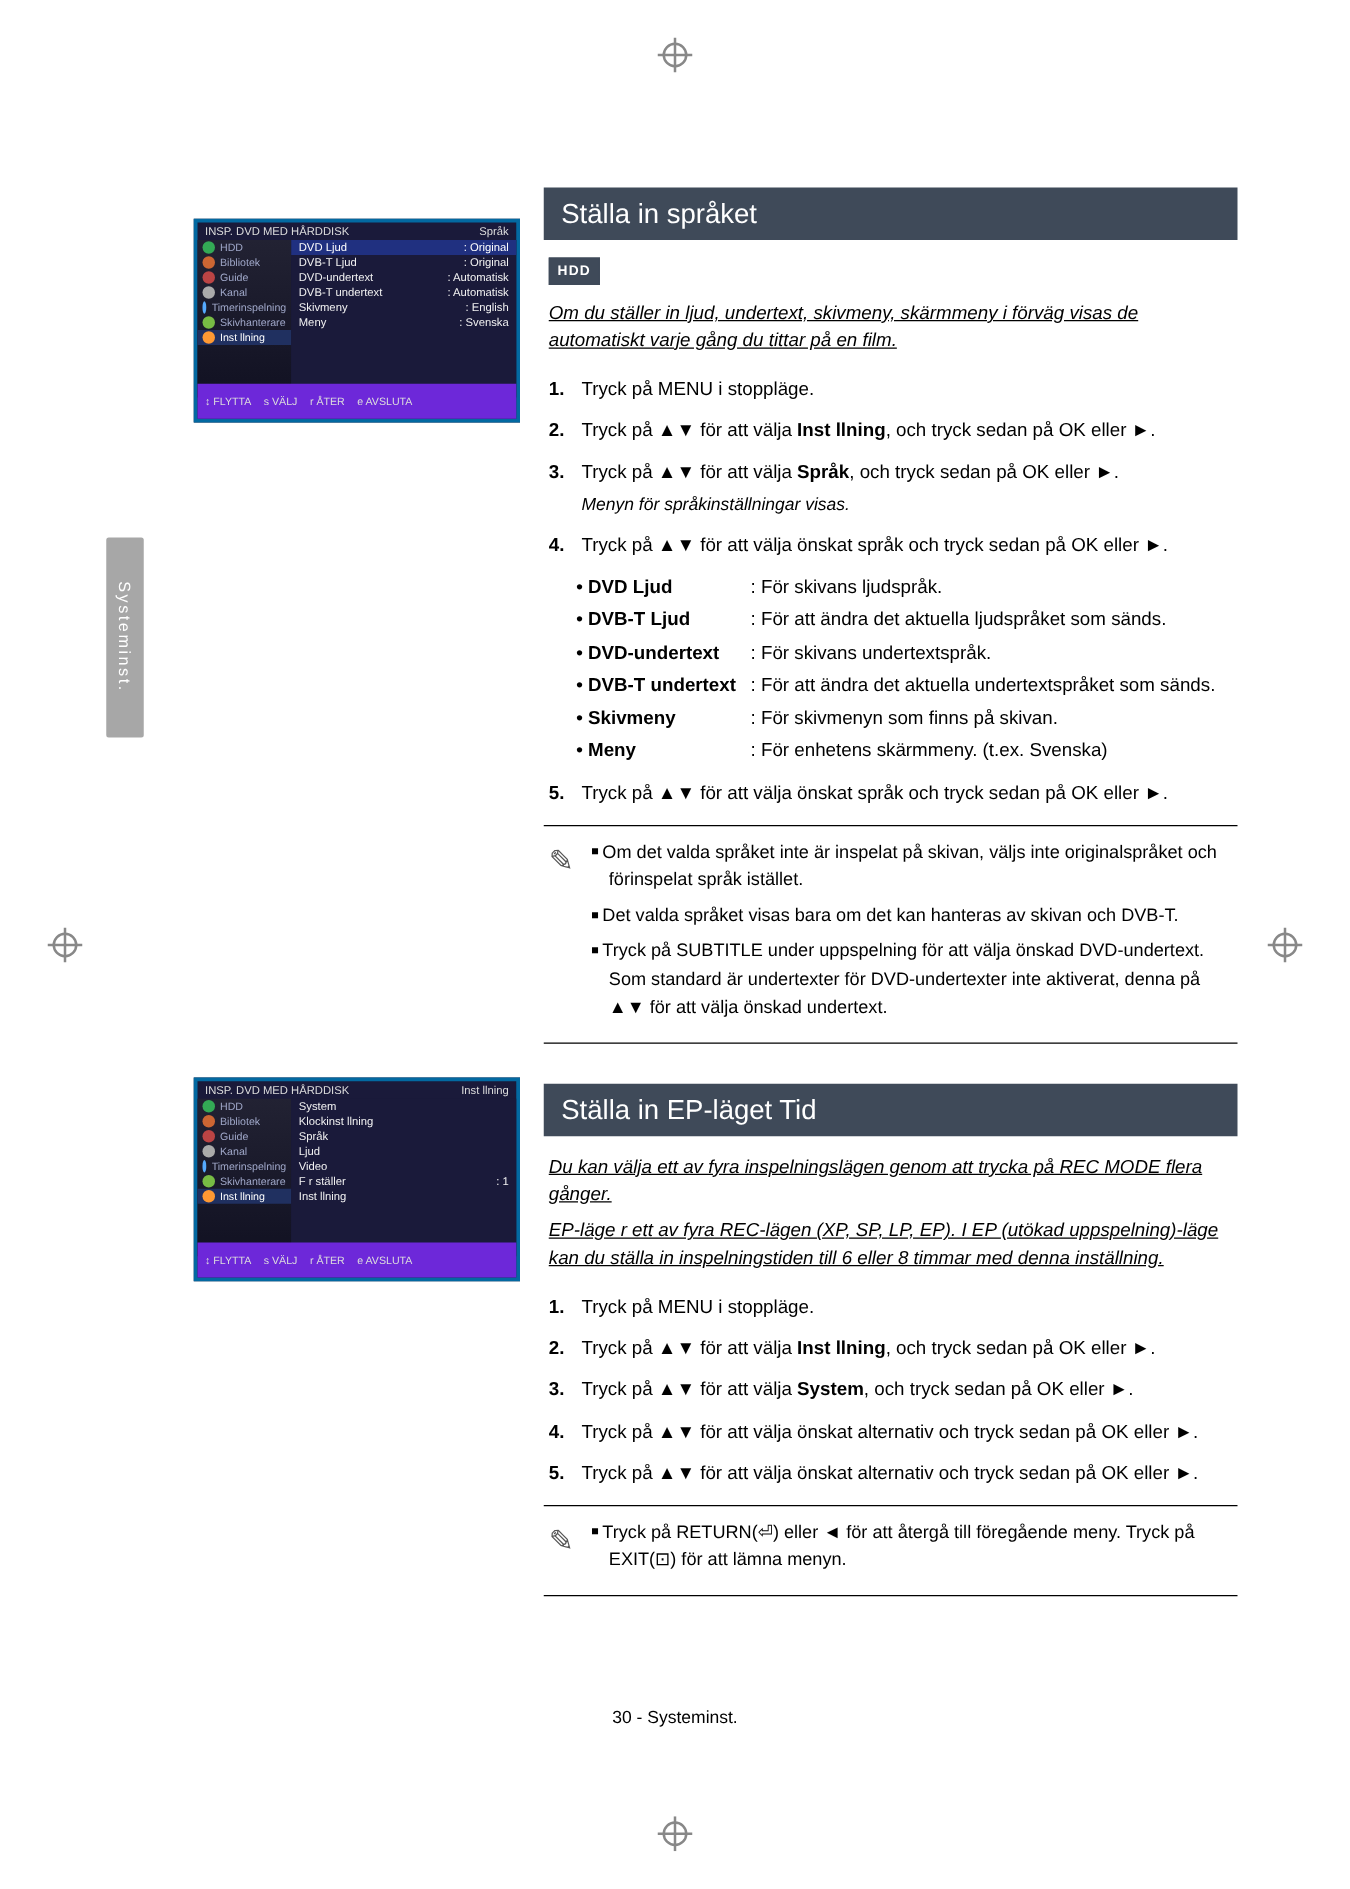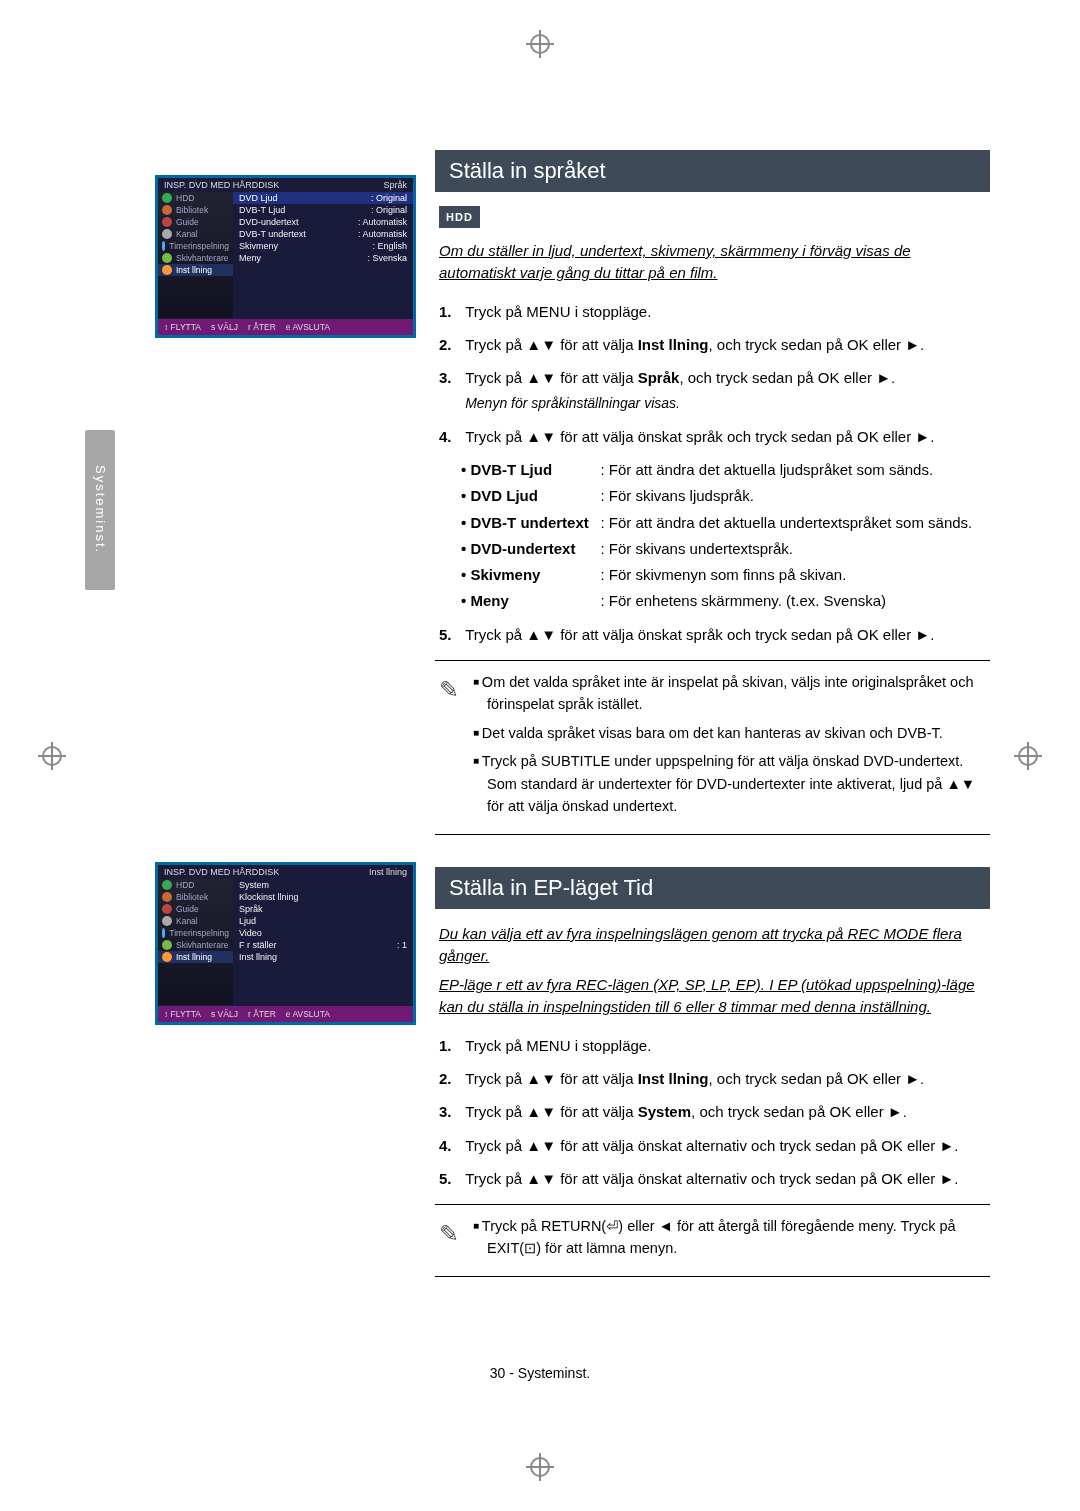--- a/index.html
+++ b/index.html
@@ -110,22 +110,22 @@
     display:flex;
     justify-content: space-between;
     font-size:9px;
     padding:1px 6px;
     color:#f2f2f2;
   }
   .thumb .right-col .row.sel { background:#203080; color:#fff; }
   .thumb .footer {
     position:absolute;
     left:0; right:0; bottom:0;
-    height:16px;
-    background:#701a75;
+    height:28px;
+    background:#6d28d9;
     display:flex;
     gap:10px;
     align-items:center;
     padding:0 6px;
     font-size:8.5px;
     color:#ddd;
   }
   .thumb .footer span { display:inline-flex; align-items:center; gap:2px; }
 
   
@@ -432,39 +432,39 @@
           <div class="sub">Menyn för språkinställningar visas.</div>
         </span>
       </div>
 
       <div class="step">
         <span class="num">4.</span>
         <span class="body"><span>Tryck på ▲▼ för att välja önskat språk och tryck sedan på OK eller ►.</span></span>
       </div>
 
       <div class="bullet-list">
+        <div class="row"><b>• </b><b class="lbl">DVD Ljud</b><span>: För skivans ljudspråk.</span></div>
         <div class="row"><b>• </b><b class="lbl">DVB-T Ljud</b><span>: För att ändra det aktuella ljudspråket som sänds.</span></div>
-        <div class="row"><b>• </b><b class="lbl">DVD Ljud</b><span>: För skivans ljudspråk.</span></div>
+        <div class="row"><b>• </b><b class="lbl">DVD-undertext</b><span>: För skivans undertextspråk.</span></div>
         <div class="row"><b>• </b><b class="lbl">DVB-T undertext</b><span>: För att ändra det aktuella undertextspråket som sänds.</span></div>
-        <div class="row"><b>• </b><b class="lbl">DVD-undertext</b><span>: För skivans undertextspråk.</span></div>
         <div class="row"><b>• </b><b class="lbl">Skivmeny</b><span>: För skivmenyn som finns på skivan.</span></div>
         <div class="row"><b>• </b><b class="lbl">Meny</b><span>: För enhetens skärmmeny. (t.ex. Svenska)</span></div>
       </div>
 
       <div class="step">
         <span class="num">5.</span>
         <span class="body"><span>Tryck på ▲▼ för att välja önskat språk och tryck sedan på OK eller ►.</span></span>
       </div>
 
       <div class="note-box">
         <span class="note-icon">✎</span>
         <span class="note-body">
           <div class="item">Om det valda språket inte är inspelat på skivan, väljs inte originalspråket och förinspelat språk istället.</div>
           <div class="item">Det valda språket visas bara om det kan hanteras av skivan och DVB-T.</div>
-          <div class="item">Tryck på SUBTITLE under uppspelning för att välja önskad DVD-undertext. Som standard är undertexter för DVD-undertexter inte aktiverat, ljud på ▲▼ för att välja önskad undertext.</div>
+          <div class="item">Tryck på SUBTITLE under uppspelning för att välja önskad DVD-undertext. Som standard är undertexter för DVD-undertexter inte aktiverat, denna på ▲▼ för att välja önskad undertext.</div>
         </span>
       </div>
 
       <div class="section2">
         <div class="section-head">Ställa in EP-läget Tid</div>
 
         <p class="intro" style="margin-top:14px">Du kan välja ett av fyra inspelningslägen genom att trycka på REC MODE flera gånger.</p>
         <p class="intro" style="margin-top:-8px">EP-läge r ett av fyra REC-lägen (XP, SP, LP, EP). I EP (utökad uppspelning)-läge kan du ställa in inspelningstiden till 6 eller 8 timmar med denna inställning.</p>
 
         <div class="step">

